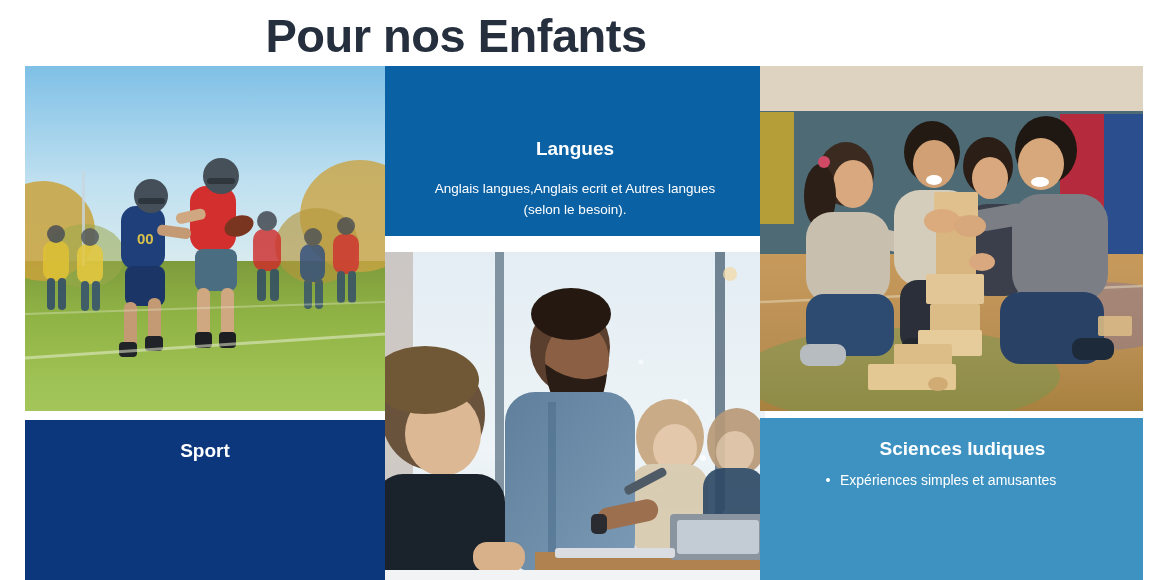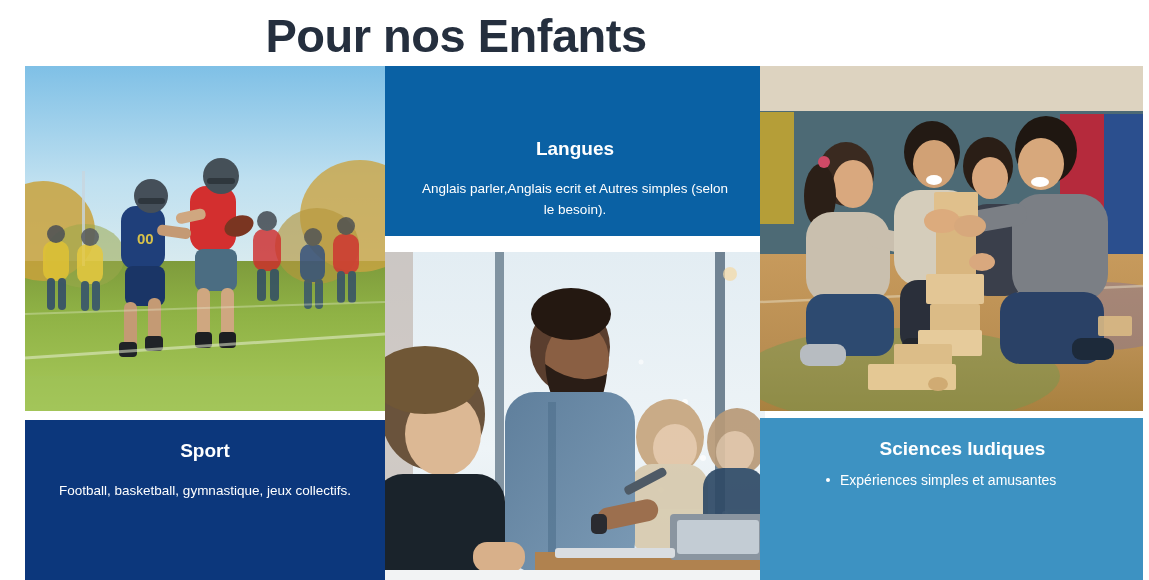--- a/index.html
+++ b/index.html
@@ -230,30 +230,29 @@
           </g>
 
           <path d="M0 292 L360 268" stroke="#e8efd2" stroke-width="3" opacity="0.55" fill="none"></path>
           <path d="M0 248 L360 236" stroke="#e8efd2" stroke-width="2" opacity="0.35" fill="none"></path>
           <rect x="0" y="310" width="360" height="35" fill="#9dc257" opacity="0.5"></rect>
         </svg>
       </div>
 
       <div class="cell cell-sport-panel panel panel-sport">
         <div class="panel-heading">Sport</div>
-        <div class="panel-body">Football, basketball, gymnastique, jeux collectifs.</div>
       </div>
 
     </div>
 
     <div class="col col-center">
 
       <div class="cell cell-langues-panel panel panel-langues">
         <div class="panel-heading" style="margin-top:52px;">Langues</div>
-        <div class="panel-body" style="padding:0 12px;">Anglais parler,Anglais ecrit et Autres simples (selon le besoin).</div>
+        <div class="panel-body" style="padding:0 12px;">Anglais langues,Anglais ecrit et Autres langues (selon le besoin).</div>
       </div>
 
       <div class="cell cell-study-photo photo">
         <svg viewBox="0 0 380 328" preserveAspectRatio="none" aria-hidden="true">
           <defs>
             <linearGradient id="winG" x1="0" y1="0" x2="0" y2="1">
               <stop offset="0%" stop-color="#e3edf3"></stop>
               <stop offset="60%" stop-color="#eef4f7"></stop>
               <stop offset="100%" stop-color="#dfe8ee"></stop>
             </linearGradient>

